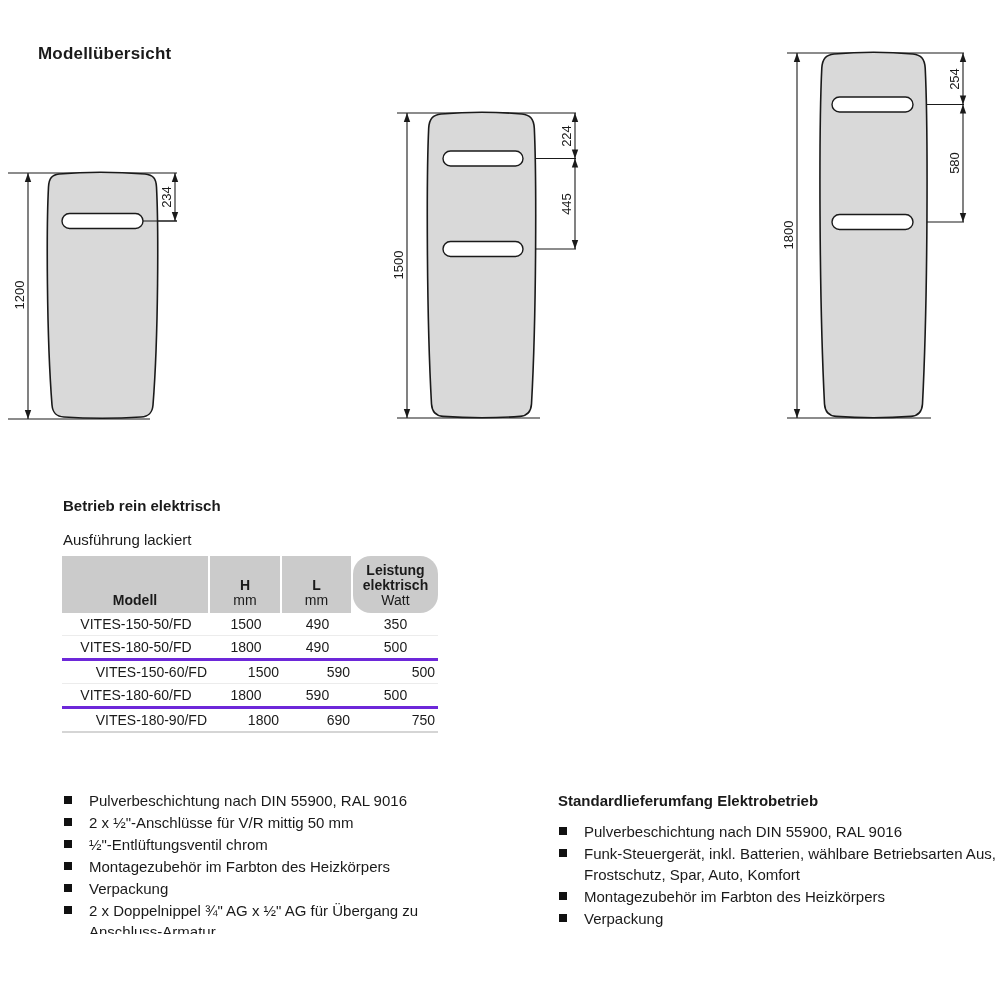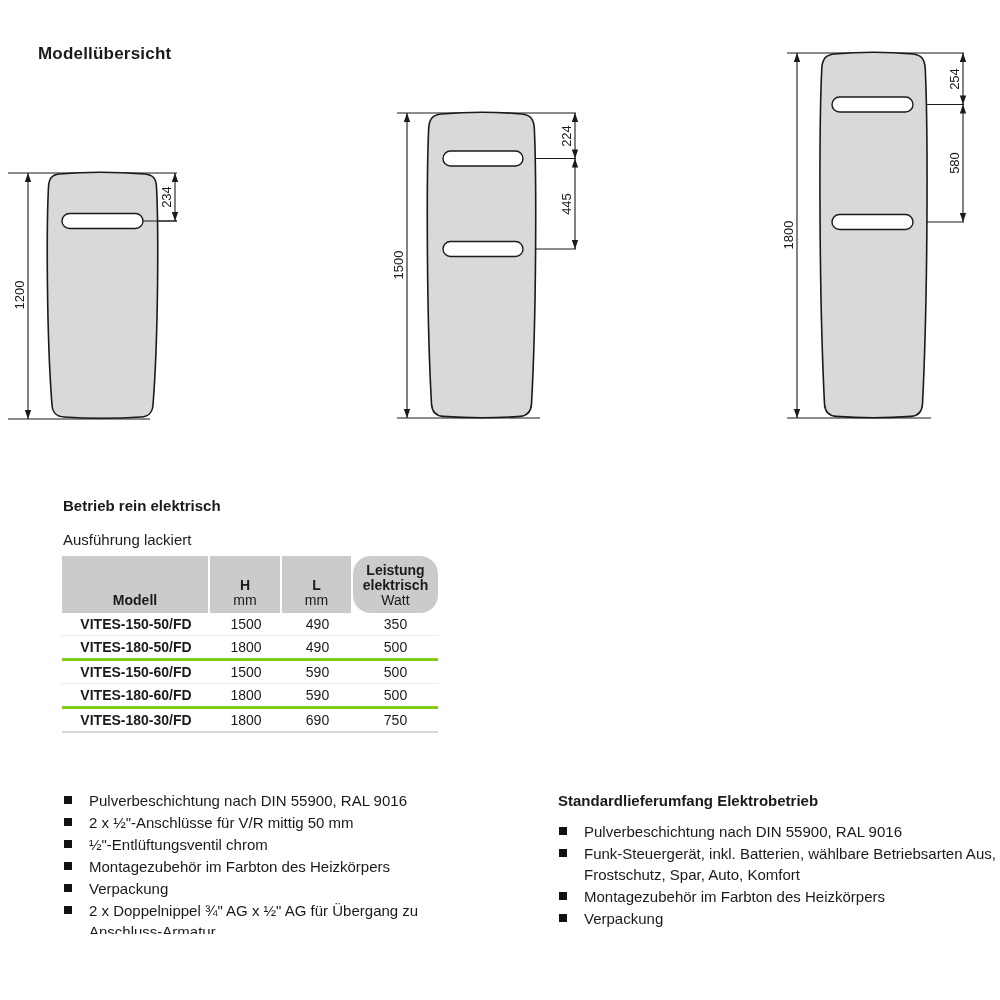--- a/index.html
+++ b/index.html
@@ -17,24 +17,24 @@
   .spec-table { position:absolute; left:62px; top:556px; border-collapse:separate; border-spacing:0;
                 table-layout:fixed; width:376px; font-size:14px; }
   .spec-table th { background:#cbcbcb; vertical-align:top; padding:6px 3px 5px;
                    border-right:2px solid #ffffff; font-weight:bold; }
   .spec-table th:last-child { border-right:none;border-radius:18px; }
   .hcell { display:flex; flex-direction:column; justify-content:flex-end;
            align-items:center; height:46px; text-align:center; line-height:15px; }
   .h-sub { font-weight:normal; }
   .spec-table td { text-align:center; height:22px; line-height:22px; padding:0 3px;
                    background:#ffffff; }
-  .spec-table td.model { font-weight:bold; }
+  .spec-table td.model { font-weight:normal; }
   .spec-table tbody tr td { border-top:1px solid #ececec; }
   .spec-table tbody tr:first-child td { border-top:none; }
-  .spec-table tbody tr.group td { border-top:3px solid #84cc16; }
+  .spec-table tbody tr.group td { border-top:3px solid #6d28d9;text-align:right; }
   .spec-table tbody tr:last-child td { border-bottom:2px solid #d5d5d5; }
 
   .list { position:absolute; font-size:15px; line-height:21px; }
   .list-title { font-weight:bold; margin-bottom:10px; }
   .list-item { display:flex; margin-bottom:1px; }
   .bullet { flex:0 0 8px; width:8px; height:8px; background:#111; margin:6px 17px 0 1px; }
   .list-warm { left:63px;  top:790px; width:424px; }
   .list-elec { left:518px; top:790px; width:474px;margin-left:40px; }
 </style>
 </head>
@@ -184,21 +184,21 @@
         <td>590</td>
         <td>500</td>
       </tr>
       <tr>
         <td class="model">VITES-180-60/FD</td>
         <td>1800</td>
         <td>590</td>
         <td>500</td>
       </tr>
       <tr class="group">
-        <td class="model">VITES-180-30/FD</td>
+        <td class="model">VITES-180-90/FD</td>
         <td>1800</td>
         <td>690</td>
         <td>750</td>
       </tr>
     </tbody>
   </table>
 
   <div class="list list-warm">
     <div class="list-item">
       <span class="bullet"></span>

